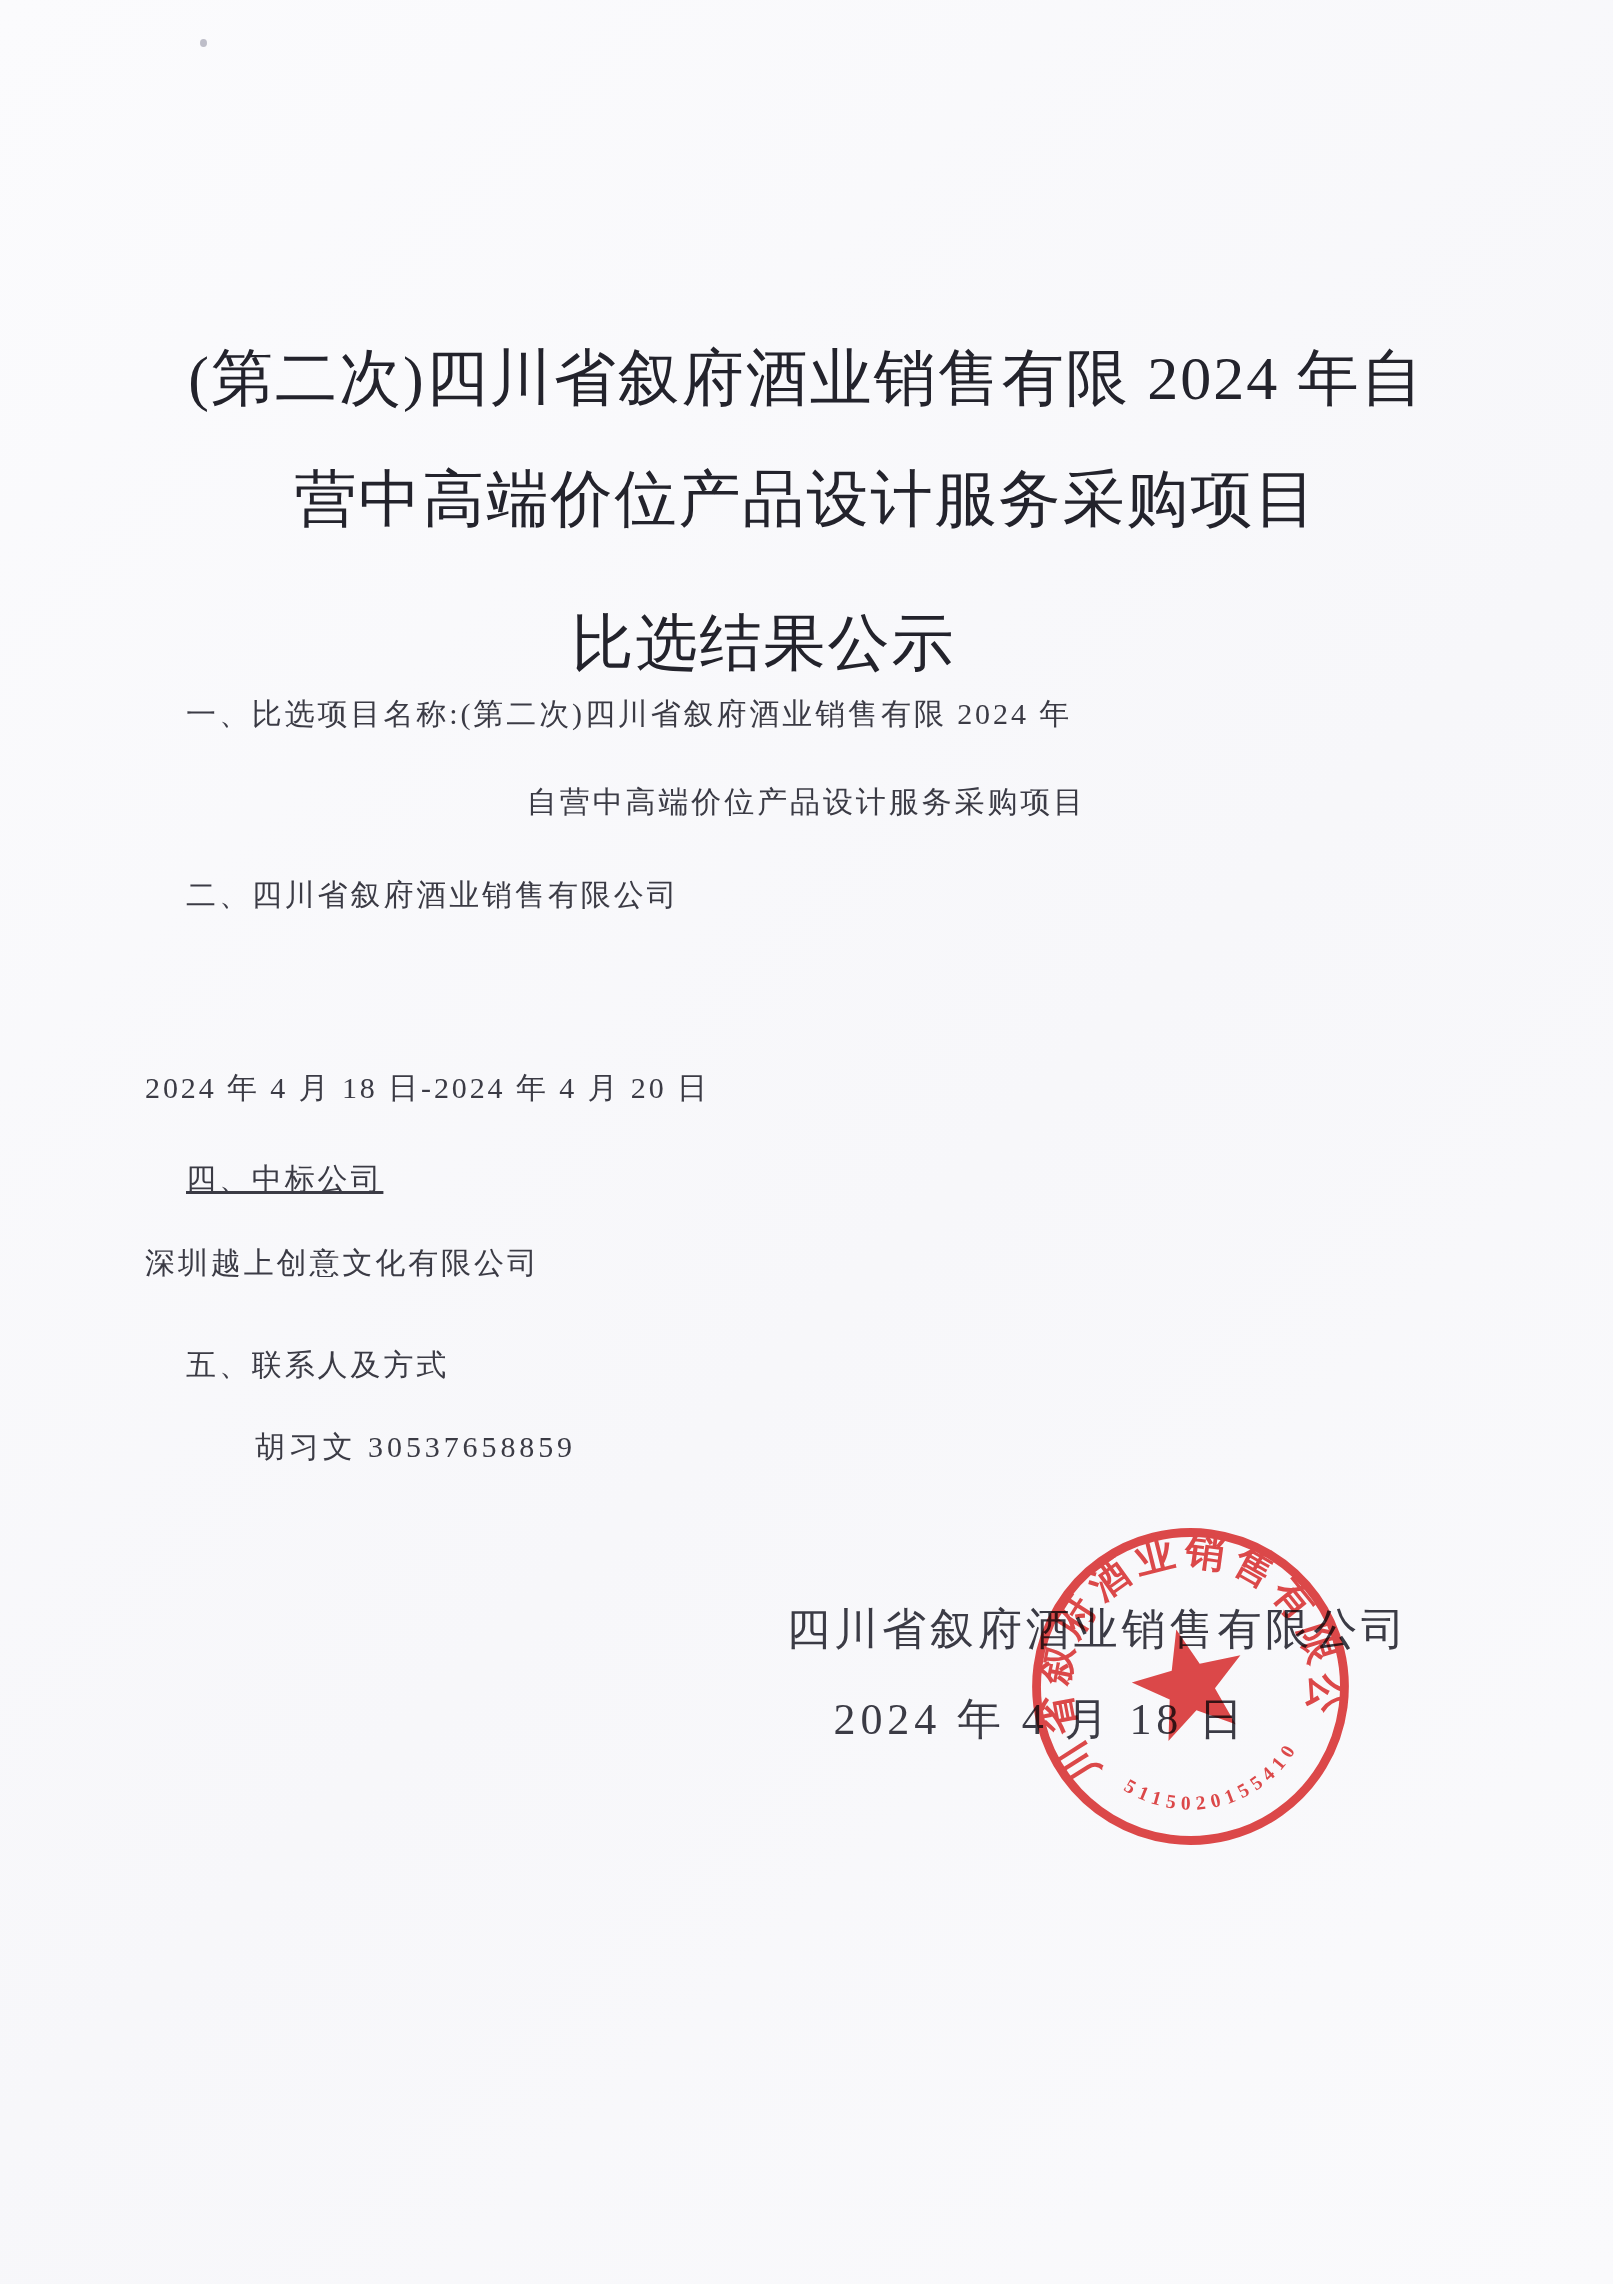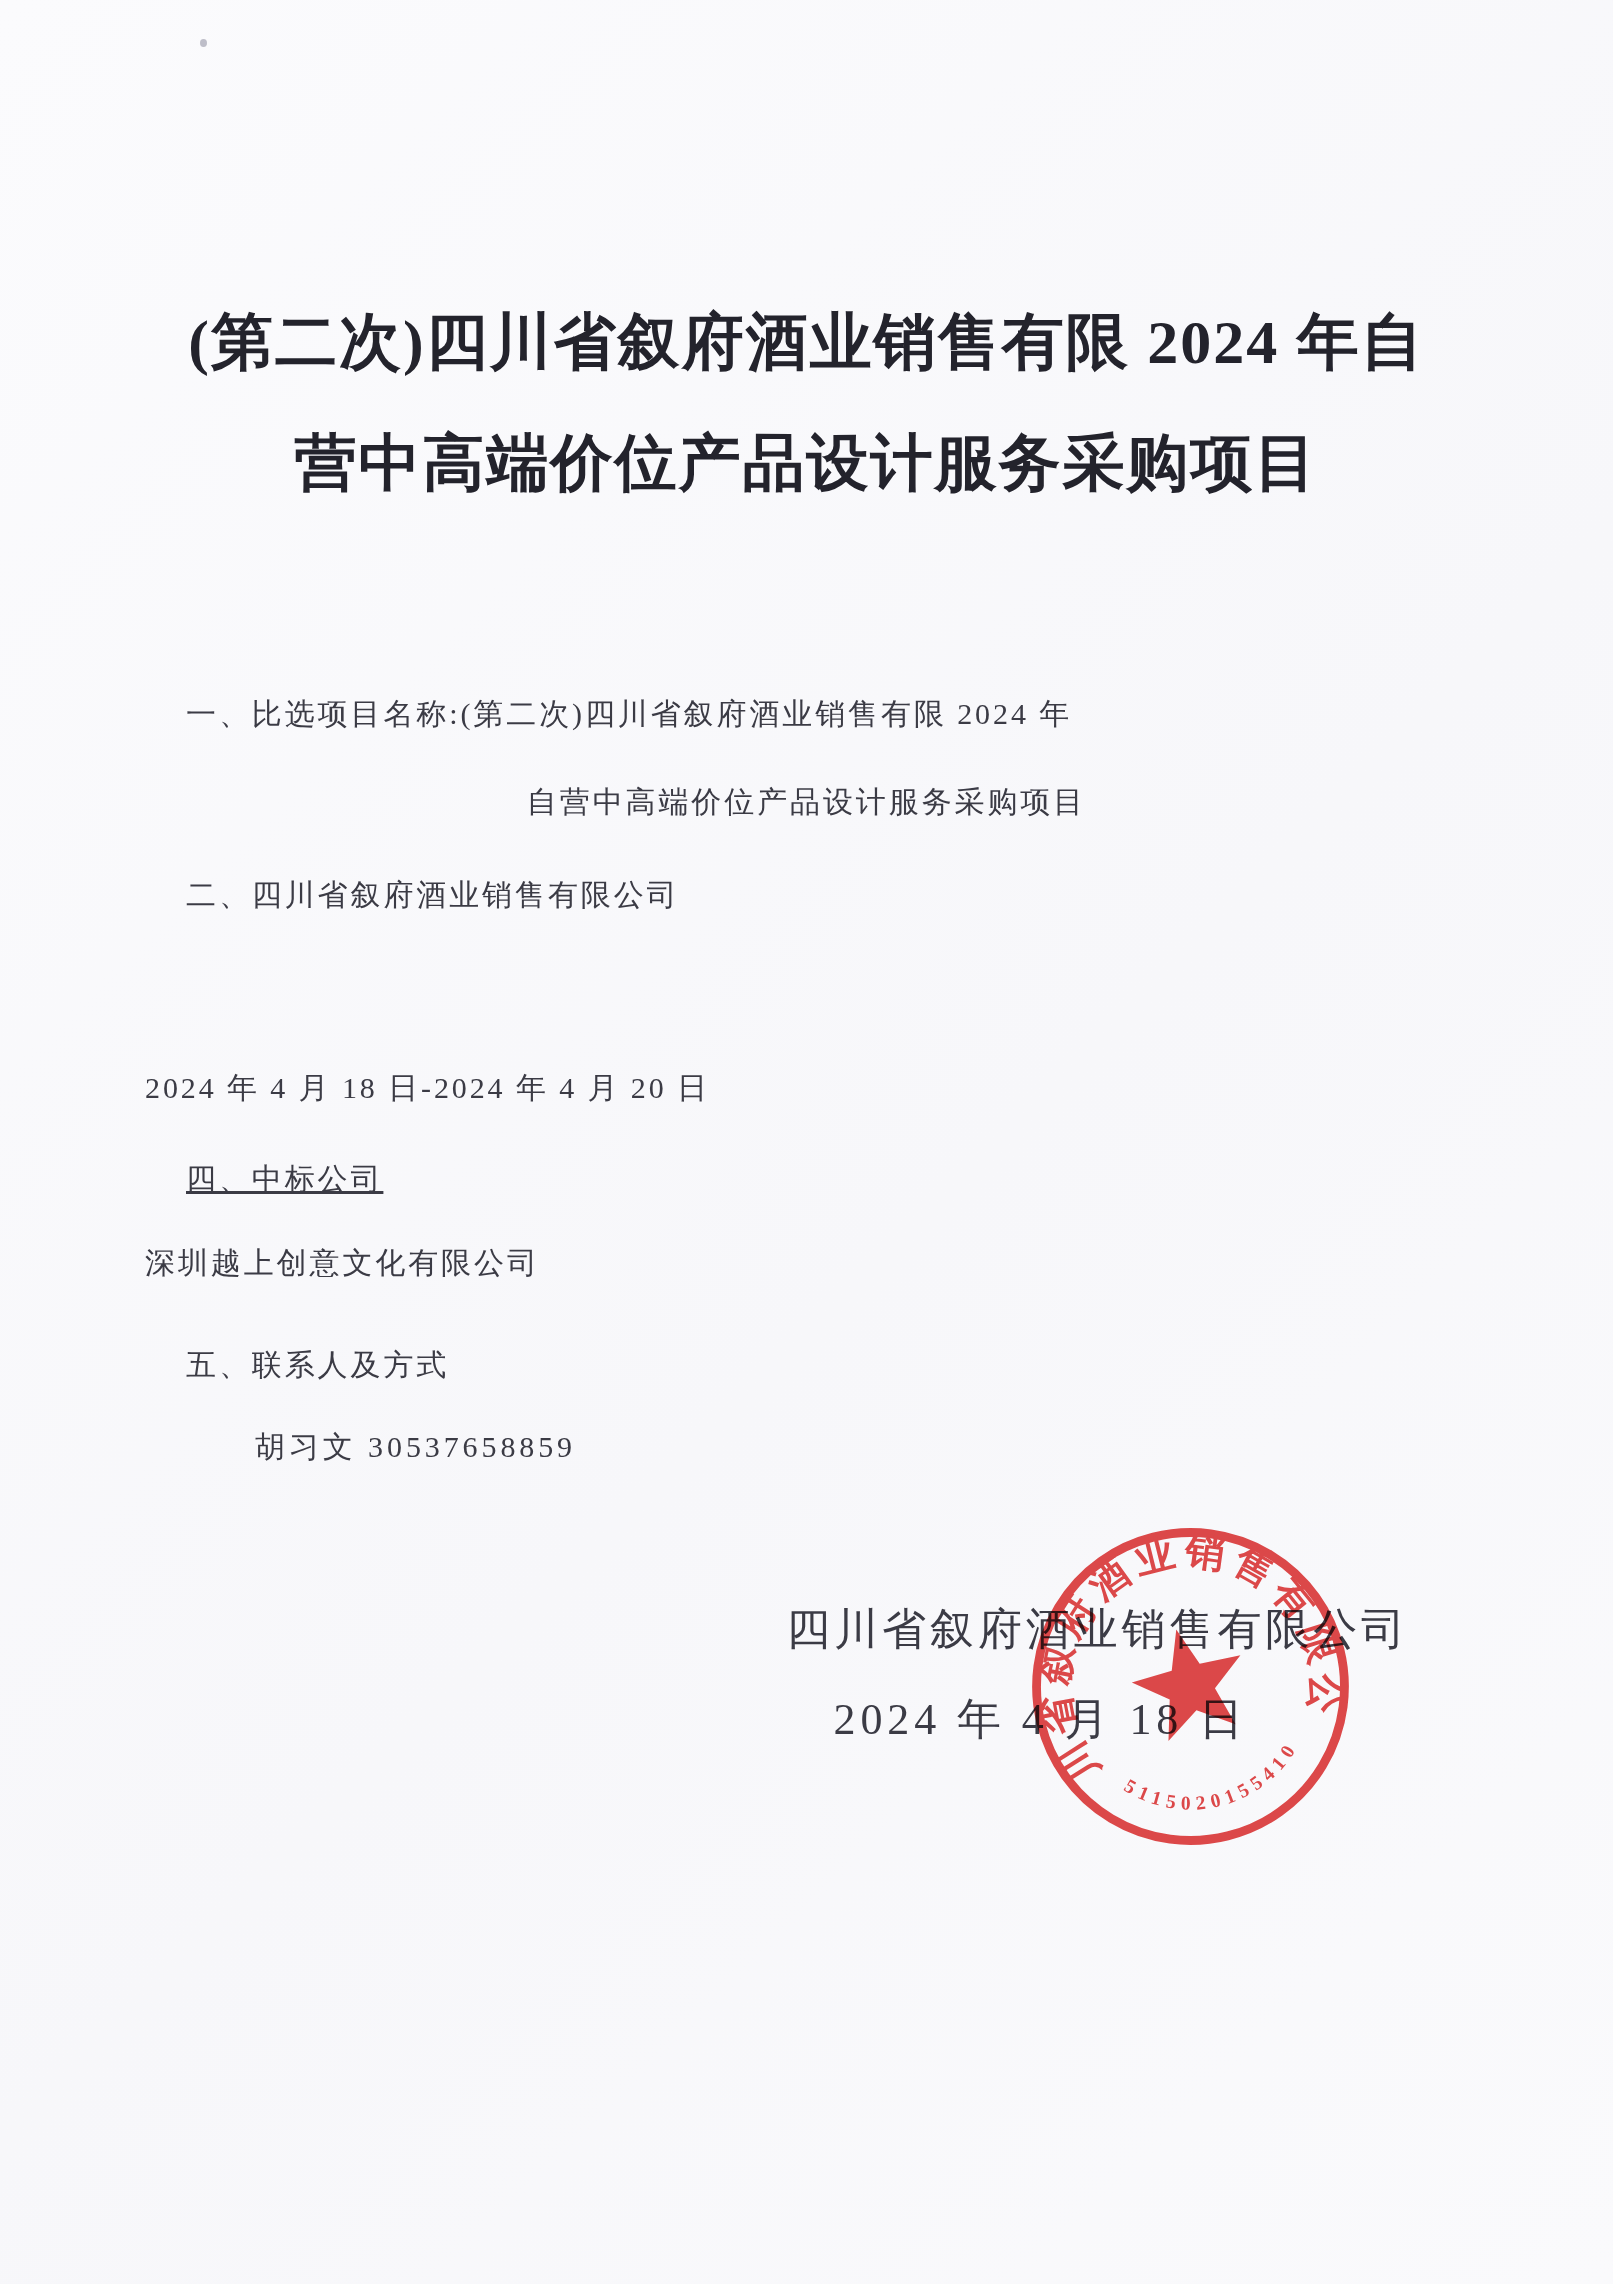--- a/index.html
+++ b/index.html
@@ -14,25 +14,26 @@
     background:linear-gradient(135deg,#fbfbfd 0%,#f7f7fa 55%,#fafafc 100%);
     overflow:hidden;
   }
   .speck{
     position:absolute;left:200px;top:39px;width:6.9px;height:7.8px;
     background:#8d8d9e;border-radius:50%;opacity:.55;
   }
   .title-line{
     position:absolute;left:0;width:1613px;
     text-align:center;
-    font-weight:bold;
+    font-weight:normal;
     font-size:62px;
     color:#23232c;
     letter-spacing:2px;
     white-space:nowrap;
+    margin-top:36px;
   }
   .t1{top:300px;}
   .t2{top:421px;}
   .t3{top:565px;padding-right:86px;box-sizing:border-box;}
   .body-line{
     position:absolute;left:145px;width:1323px;
     font-size:30px;
     color:#3b3b45;
     letter-spacing:2.9px;
     white-space:nowrap;
@@ -71,20 +72,21 @@
 </style>
 </head>
 <body>
 
 <div class="page">
 
   <div class="speck"></div>
 
   <div class="title-line t1">(第二次)四川省叙府酒业销售有限 2024 年自</div>
   <div class="title-line t2">营中高端价位产品设计服务采购项目</div>
+  <div class="title-line t3">比选结果公示</div>
 
   <div class="body-line b1 ind1">一、比选项目名称:(第二次)四川省叙府酒业销售有限 2024 年</div>
   <div class="body-line b2">自营中高端价位产品设计服务采购项目</div>
   <div class="body-line b3 ind1">二、四川省叙府酒业销售有限公司</div>
   <div class="body-line b5">2024 年 4 月 18 日-2024 年 4 月 20 日</div>
   <div class="body-line b6 ind1">四、中标公司</div>
   <div class="body-line b8 ind1">五、联系人及方式</div>
   <div class="body-line b7">深圳越上创意文化有限公司</div>
   <div class="body-line b9 ind2">胡习文 30537658859</div>
 

